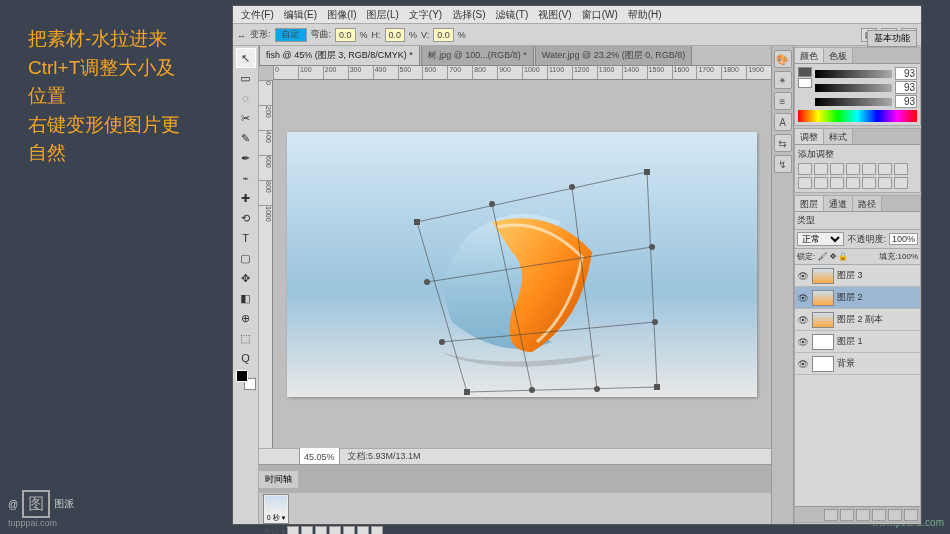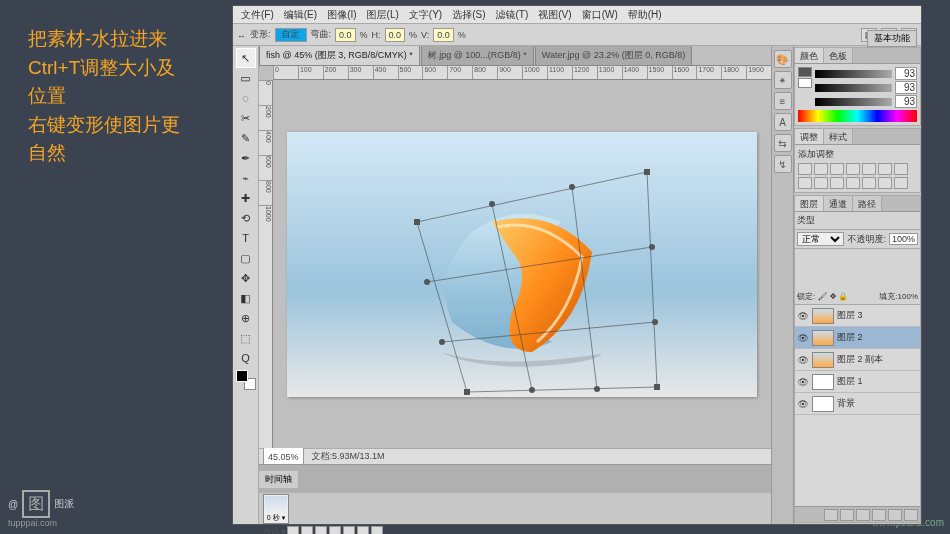--- a/index.html
+++ b/index.html
@@ -60,21 +60,21 @@
 
 
 .orange-shape { position:absolute; left:145px; top:70px; width:190px; height:170px;}
 .warp-grid { position:absolute; left:110px; top:30px; width:270px; height:240px; }
 .warp-grid line { stroke:#444; stroke-width:0.6;}
 .warp-grid rect.handle { fill:#555; }
 .warp-grid circle.handle { fill:#555;}
 
 
 .doc-status { height:16px; background:#ddd; border-top:1px solid #aaa; display:flex; align-items:center; padding:0 4px; font-size:9px; color:#444; gap:8px;}
-.doc-status .zoom { background:#fff; border:1px solid #999; padding:8px 4px;}
+.doc-status .zoom { background:#fff; border:1px solid #999; padding:8px 4px;margin-left:36px;}
 
 
 .timeline-panel { height: 60px; background:#c8c8c8; border-top:1px solid #999; }
 .timeline-panel .tl-tabs { height:28px; background:#b0b0b0; display:flex; align-items:center; font-size:9px;}
 .timeline-panel .tl-tabs span { padding:2px 6px; background:#ccc;}
 .timeline-panel .tl-body { display:flex; height:32px; align-items:center; padding:2px 4px; gap:4px;}
 .timeline-panel .frame { width:26px; height:30px; border:1px solid #888; background:#eee; display:flex; flex-direction:column; align-items:center;}
 .timeline-panel .frame .thumb { width:22px; height:18px; background:linear-gradient(#cde,#eee); margin-top:1px;}
 .timeline-panel .frame .lbl { font-size:7px;}
 .timeline-panel .controls { height:12px; display:flex; gap:2px; padding:0 4px; font-size:8px; color:#555; align-items:center;}
@@ -102,21 +102,21 @@
 .color-panel .swatch-pair div {width:14px;height:10px;border:1px solid #888;}
 
 .adjust-panel .body { font-size:9px;}
 .adjust-panel .icons { display:flex; flex-wrap:wrap; gap:2px; margin-top:2px;}
 .adjust-panel .icons div { width:14px;height:12px;border:1px solid #999;background:#ddd;}
 
 .layers-panel { flex:1; display:flex; flex-direction:column; min-height:0;}
 .layers-panel .opts { display:flex; align-items:center; gap:3px; padding:2px; border-bottom:1px solid #aaa;}
 .layers-panel .opts select { font-size:9px; height:14px; border:1px solid #999; flex:1;}
 .layers-panel .opts .pct { background:#fff;border:1px solid #999;padding:0 2px;}
-.layers-panel .opts2 { display:flex; align-items:center; justify-content:space-between; padding:2px; border-bottom:1px solid #aaa; font-size:8px;margin-top:40px;}
+.layers-panel .opts2 { display:flex; align-items:center; justify-content:space-between; padding:2px; border-bottom:1px solid #aaa; font-size:8px;}
 .layers-panel .list { flex:1; overflow:auto; background:#d8d8d8;}
 .layers-panel .layer { display:flex; align-items:center; height:22px; border-bottom:1px solid #bbb; padding:0 2px; gap:3px; cursor:pointer;}
 .layers-panel .layer.sel { background:#9bb7d4;}
 .layers-panel .eye { width:12px; text-align:center;}
 .layers-panel .thumb { width:22px;height:16px;border:1px solid #888;background:#fff;}
 .layers-panel .thumb.orange { background:linear-gradient(#cde,#fa4);}
 .layers-panel .thumb.bgw { background:#fff;}
 .layers-panel .lname { font-size:9px;}
 .layers-panel .footer { height:16px; background:#bbb; border-top:1px solid #999; display:flex; gap:2px; align-items:center; justify-content:flex-end; padding:0 2px;}
 .layers-panel .footer div { width:14px;height:12px;border:1px solid #999;background:#ccc;}

